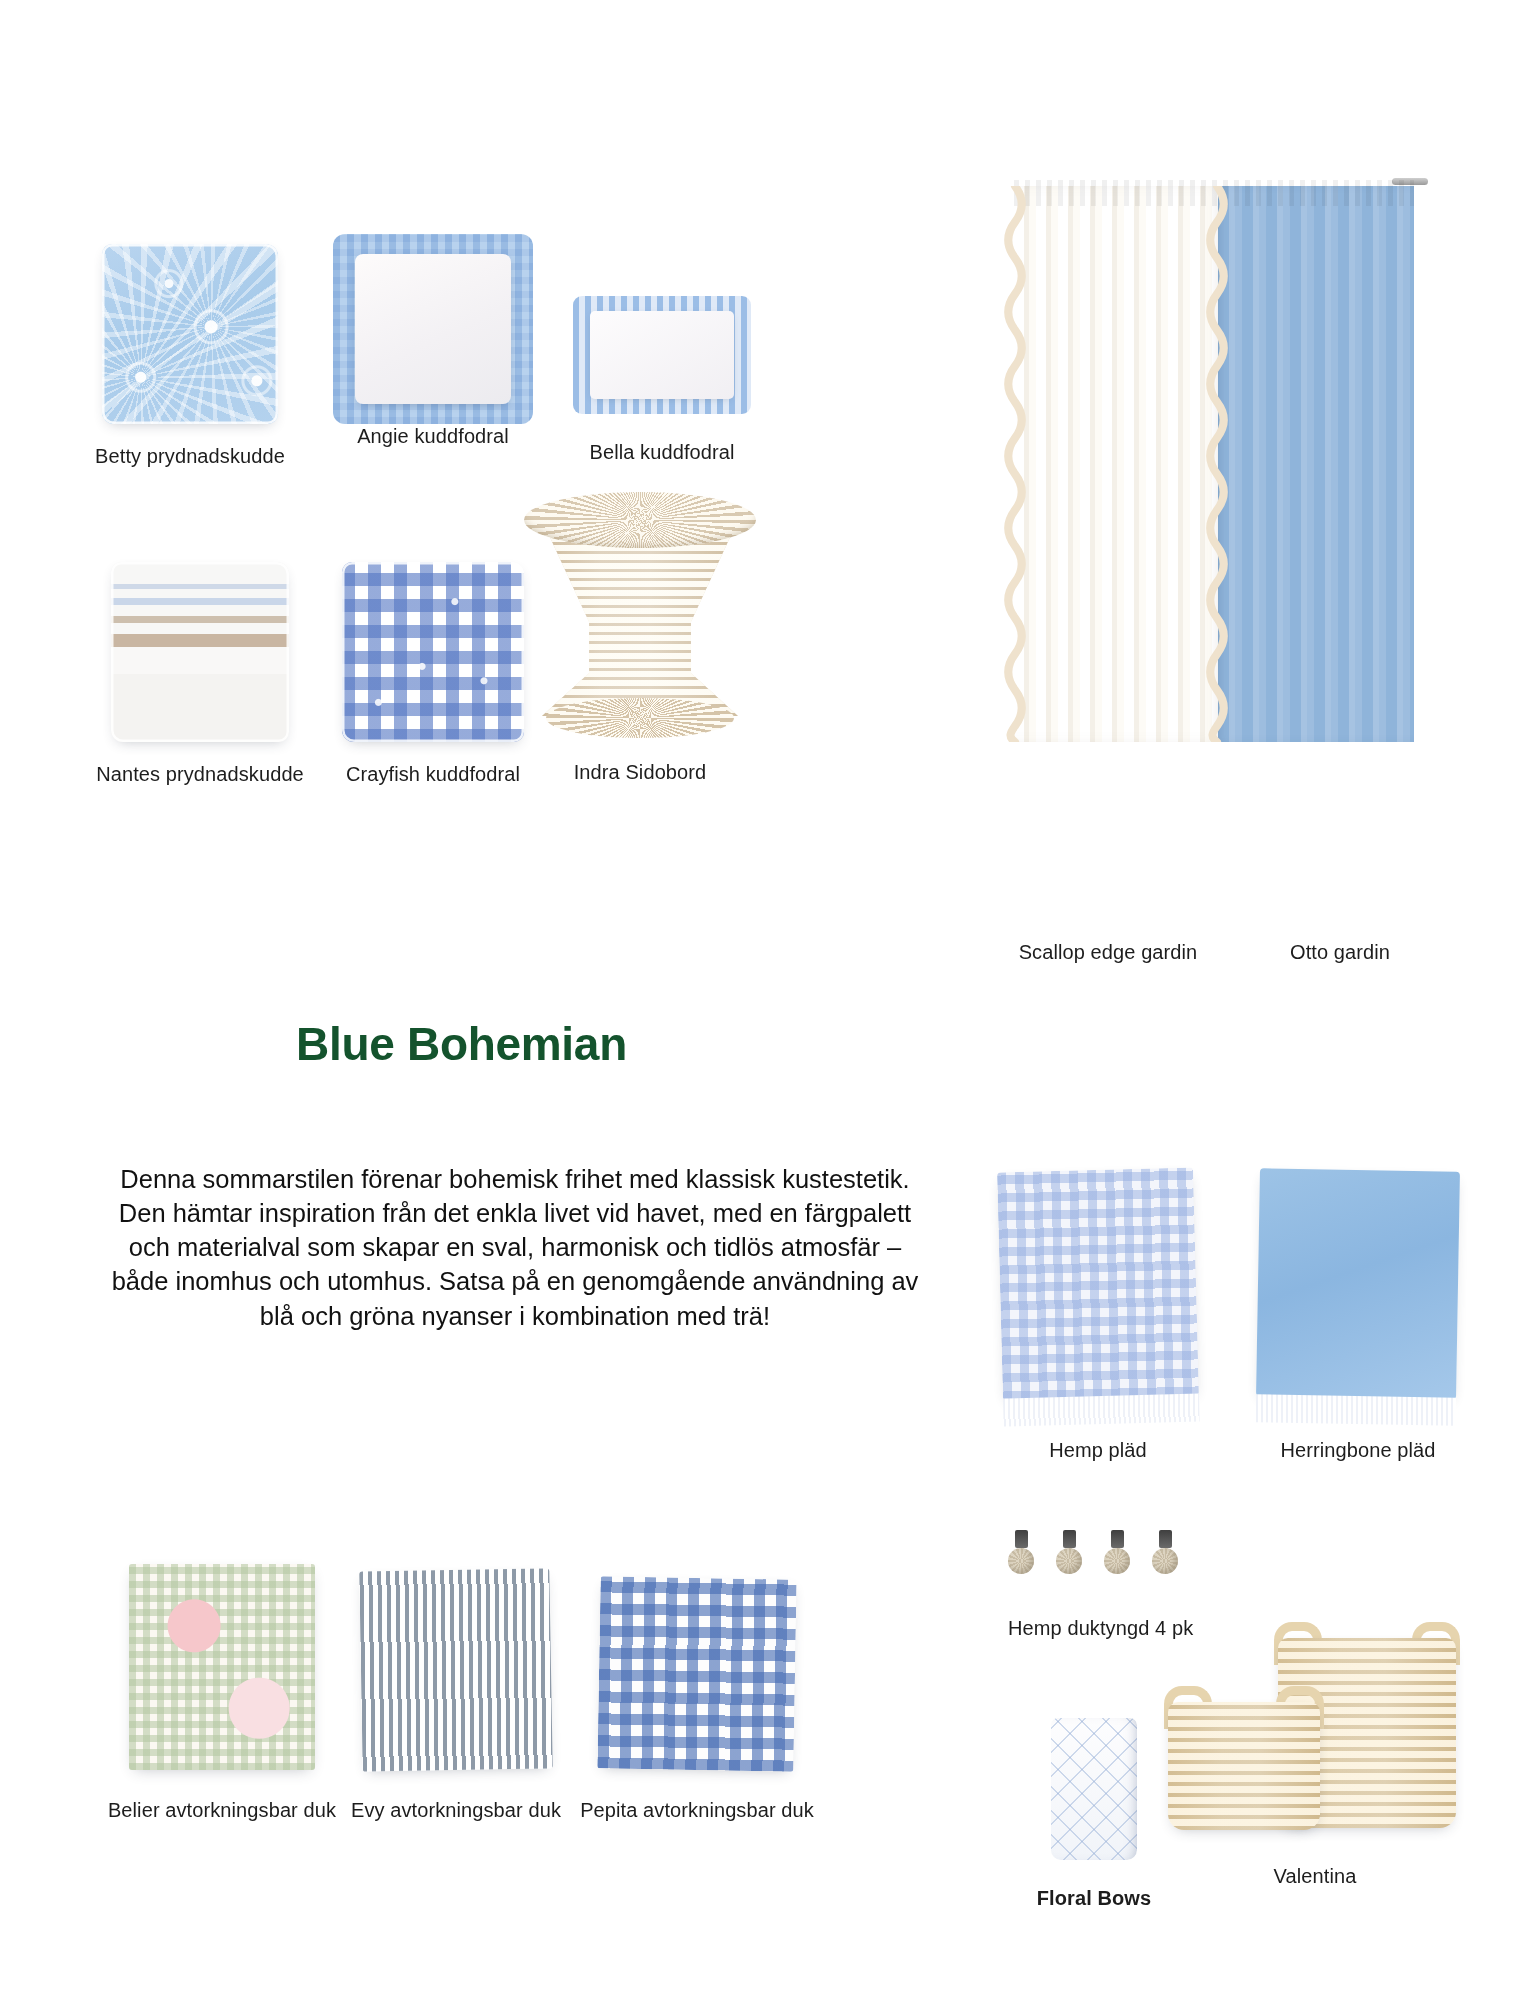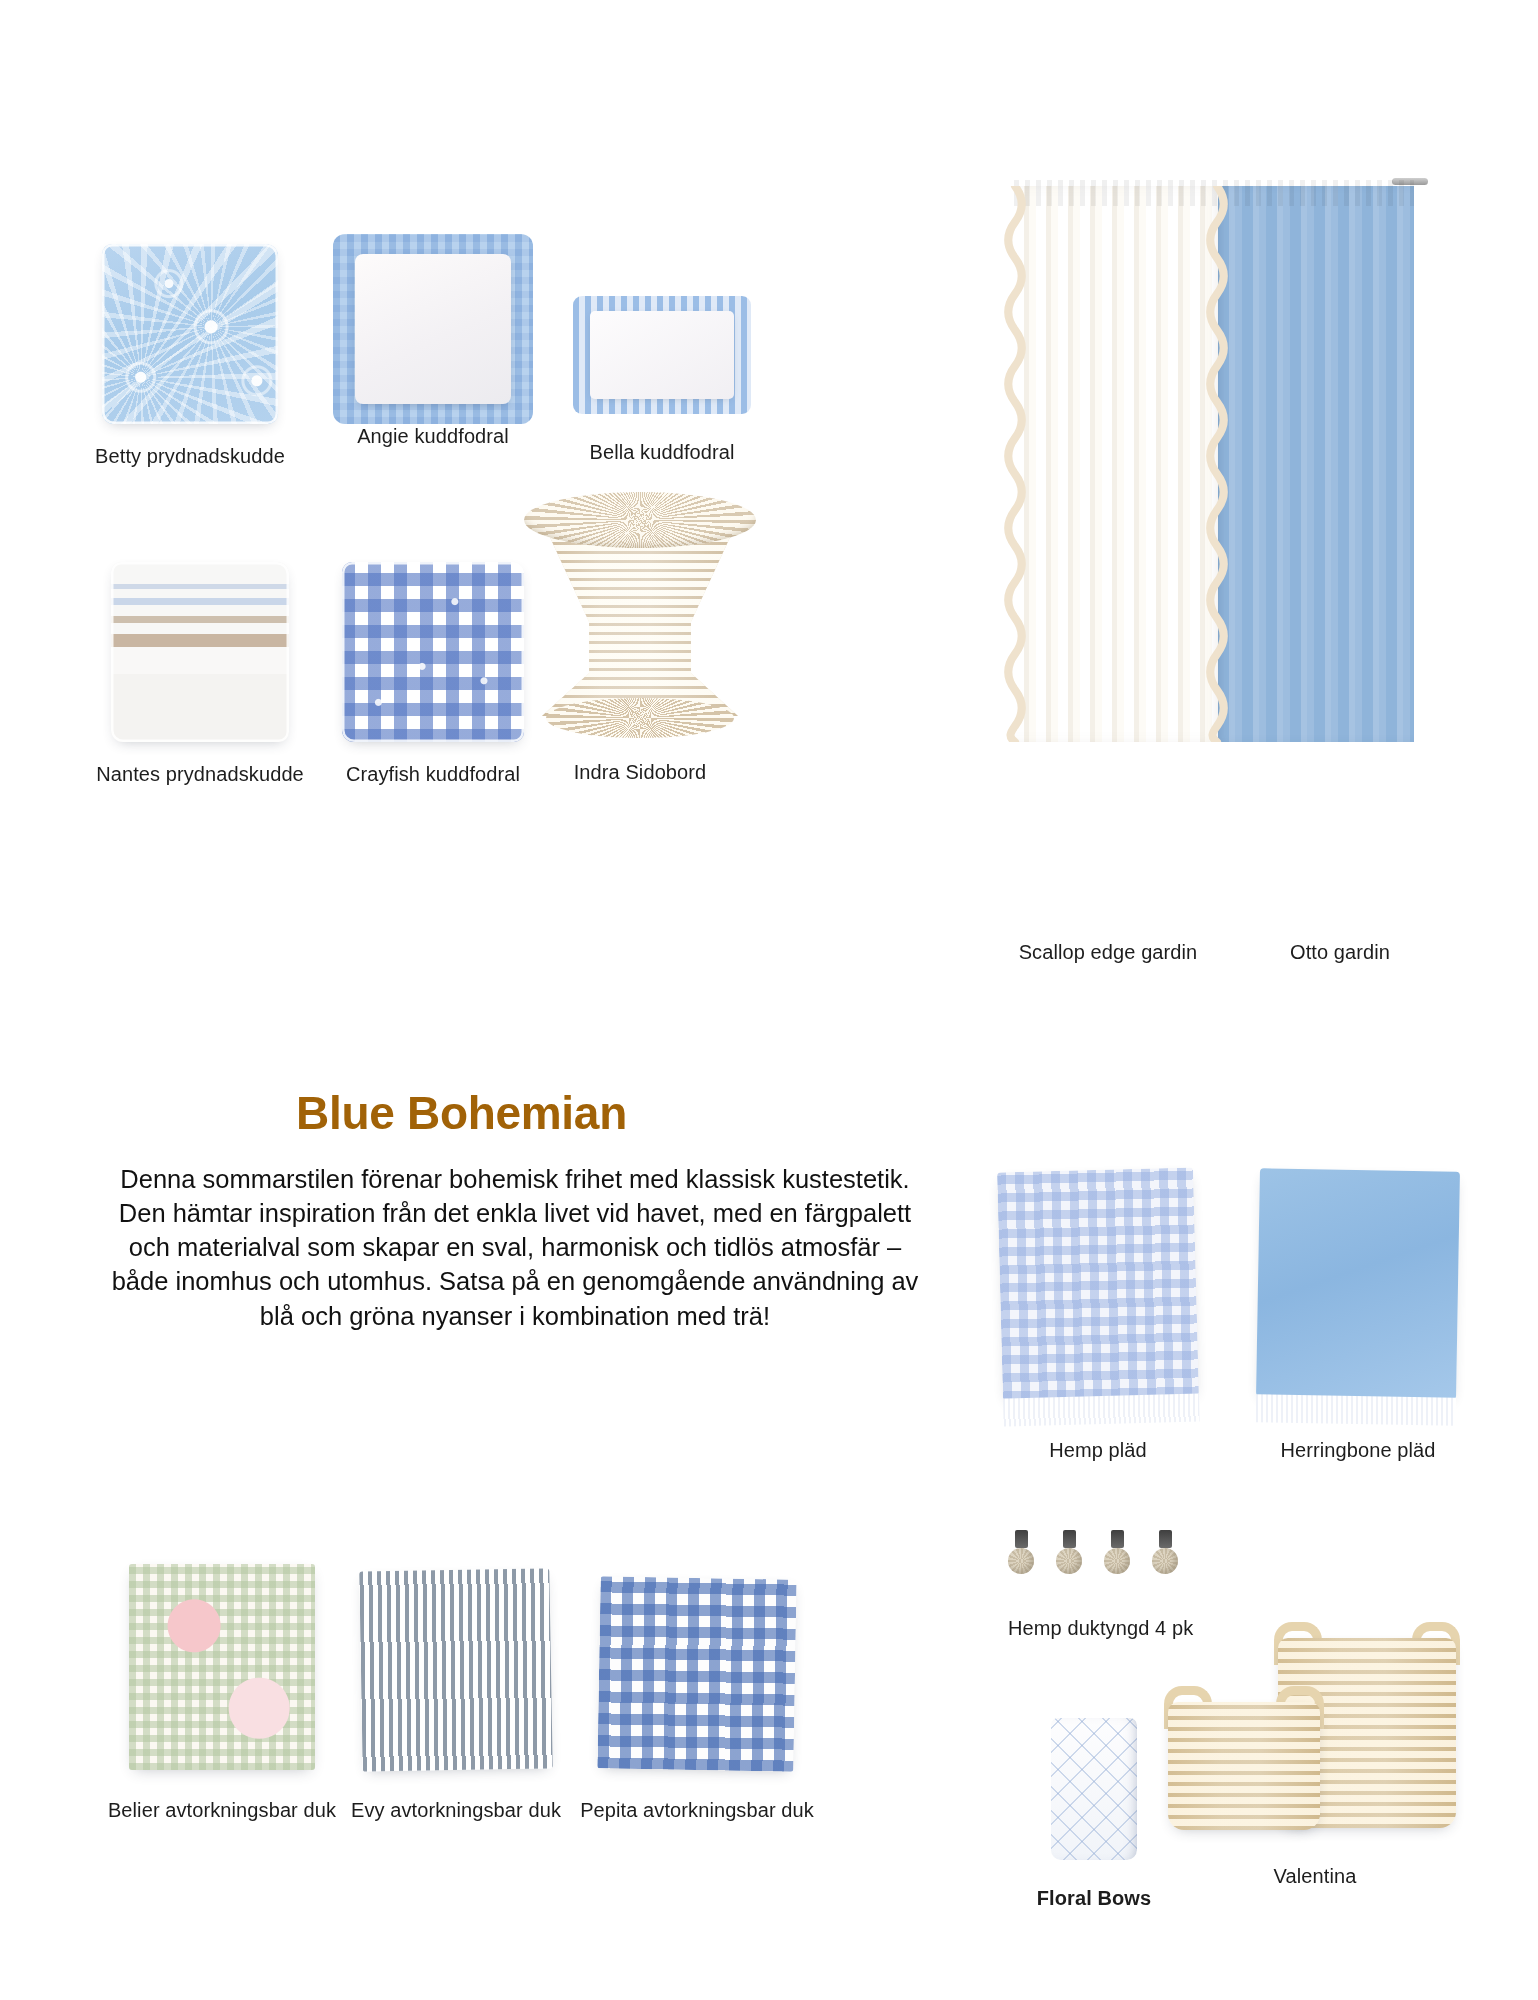--- a/index.html
+++ b/index.html
@@ -295,21 +295,21 @@
         <path d="M11 0 C20 12, 20 24, 11 36 C2 48, 2 60, 11 72 C20 84, 20 96, 11 108 C2 120, 2 132, 11 144 C20 156, 20 168, 11 180 C2 192, 2 204, 11 216 C20 228, 20 240, 11 252 C2 264, 2 276, 11 288 C20 300, 20 312, 11 324 C2 336, 2 348, 11 360 C20 372, 20 384, 11 396 C2 408, 2 420, 11 432 C20 444, 20 456, 11 468 C2 480, 2 492, 11 504 C20 516, 20 528, 11 540 C6 547, 4 551, 11 556" fill="none" stroke="#efe2cd" stroke-width="8" stroke-linecap="round"></path>
       </svg>
       <svg class="rick" style="left:206px;" width="22" height="556" viewBox="0 0 22 556">
         <path d="M11 0 C20 12, 20 24, 11 36 C2 48, 2 60, 11 72 C20 84, 20 96, 11 108 C2 120, 2 132, 11 144 C20 156, 20 168, 11 180 C2 192, 2 204, 11 216 C20 228, 20 240, 11 252 C2 264, 2 276, 11 288 C20 300, 20 312, 11 324 C2 336, 2 348, 11 360 C20 372, 20 384, 11 396 C2 408, 2 420, 11 432 C20 444, 20 456, 11 468 C2 480, 2 492, 11 504 C20 516, 20 528, 11 540 C6 547, 4 551, 11 556" fill="none" stroke="#efe2cd" stroke-width="8" stroke-linecap="round"></path>
       </svg>
     </div>
   </div>
   <div class="caption" style="position:absolute;left:1000px;top:940px;width:216px;">Scallop edge gardin</div>
   <div class="caption" style="position:absolute;left:1240px;top:940px;width:200px;">Otto gardin</div>
 
-  <h1 class="title" style="position:absolute;left:296px;top:1090px;color:#a16207;">Blue Bohemian</h1>
+  <h1 class="title" style="position:absolute;left:296px;top:1021px;color:#14532d;">Blue Bohemian</h1>
 
   <p class="body" style="position:absolute;left:100px;top:1162px;width:830px;">Denna sommarstilen förenar bohemisk frihet med klassisk kustestetik. Den hämtar inspiration från det enkla livet vid havet, med en färgpalett och materialval som skapar en sval, harmonisk och tidlös atmosfär – både inomhus och utomhus. Satsa på en genomgående användning av blå och gröna nyanser i kombination med trä!</p>
 
   <div class="cell" style="left:990px;top:1138px;width:216px;">
     <div class="shot" style="height:260px;">
       <div class="throw-karen shadowy">
         <div class="fringe"></div>
       </div>
     </div>
     <div class="caption" style="margin-top:40px;">Hemp pläd</div>

